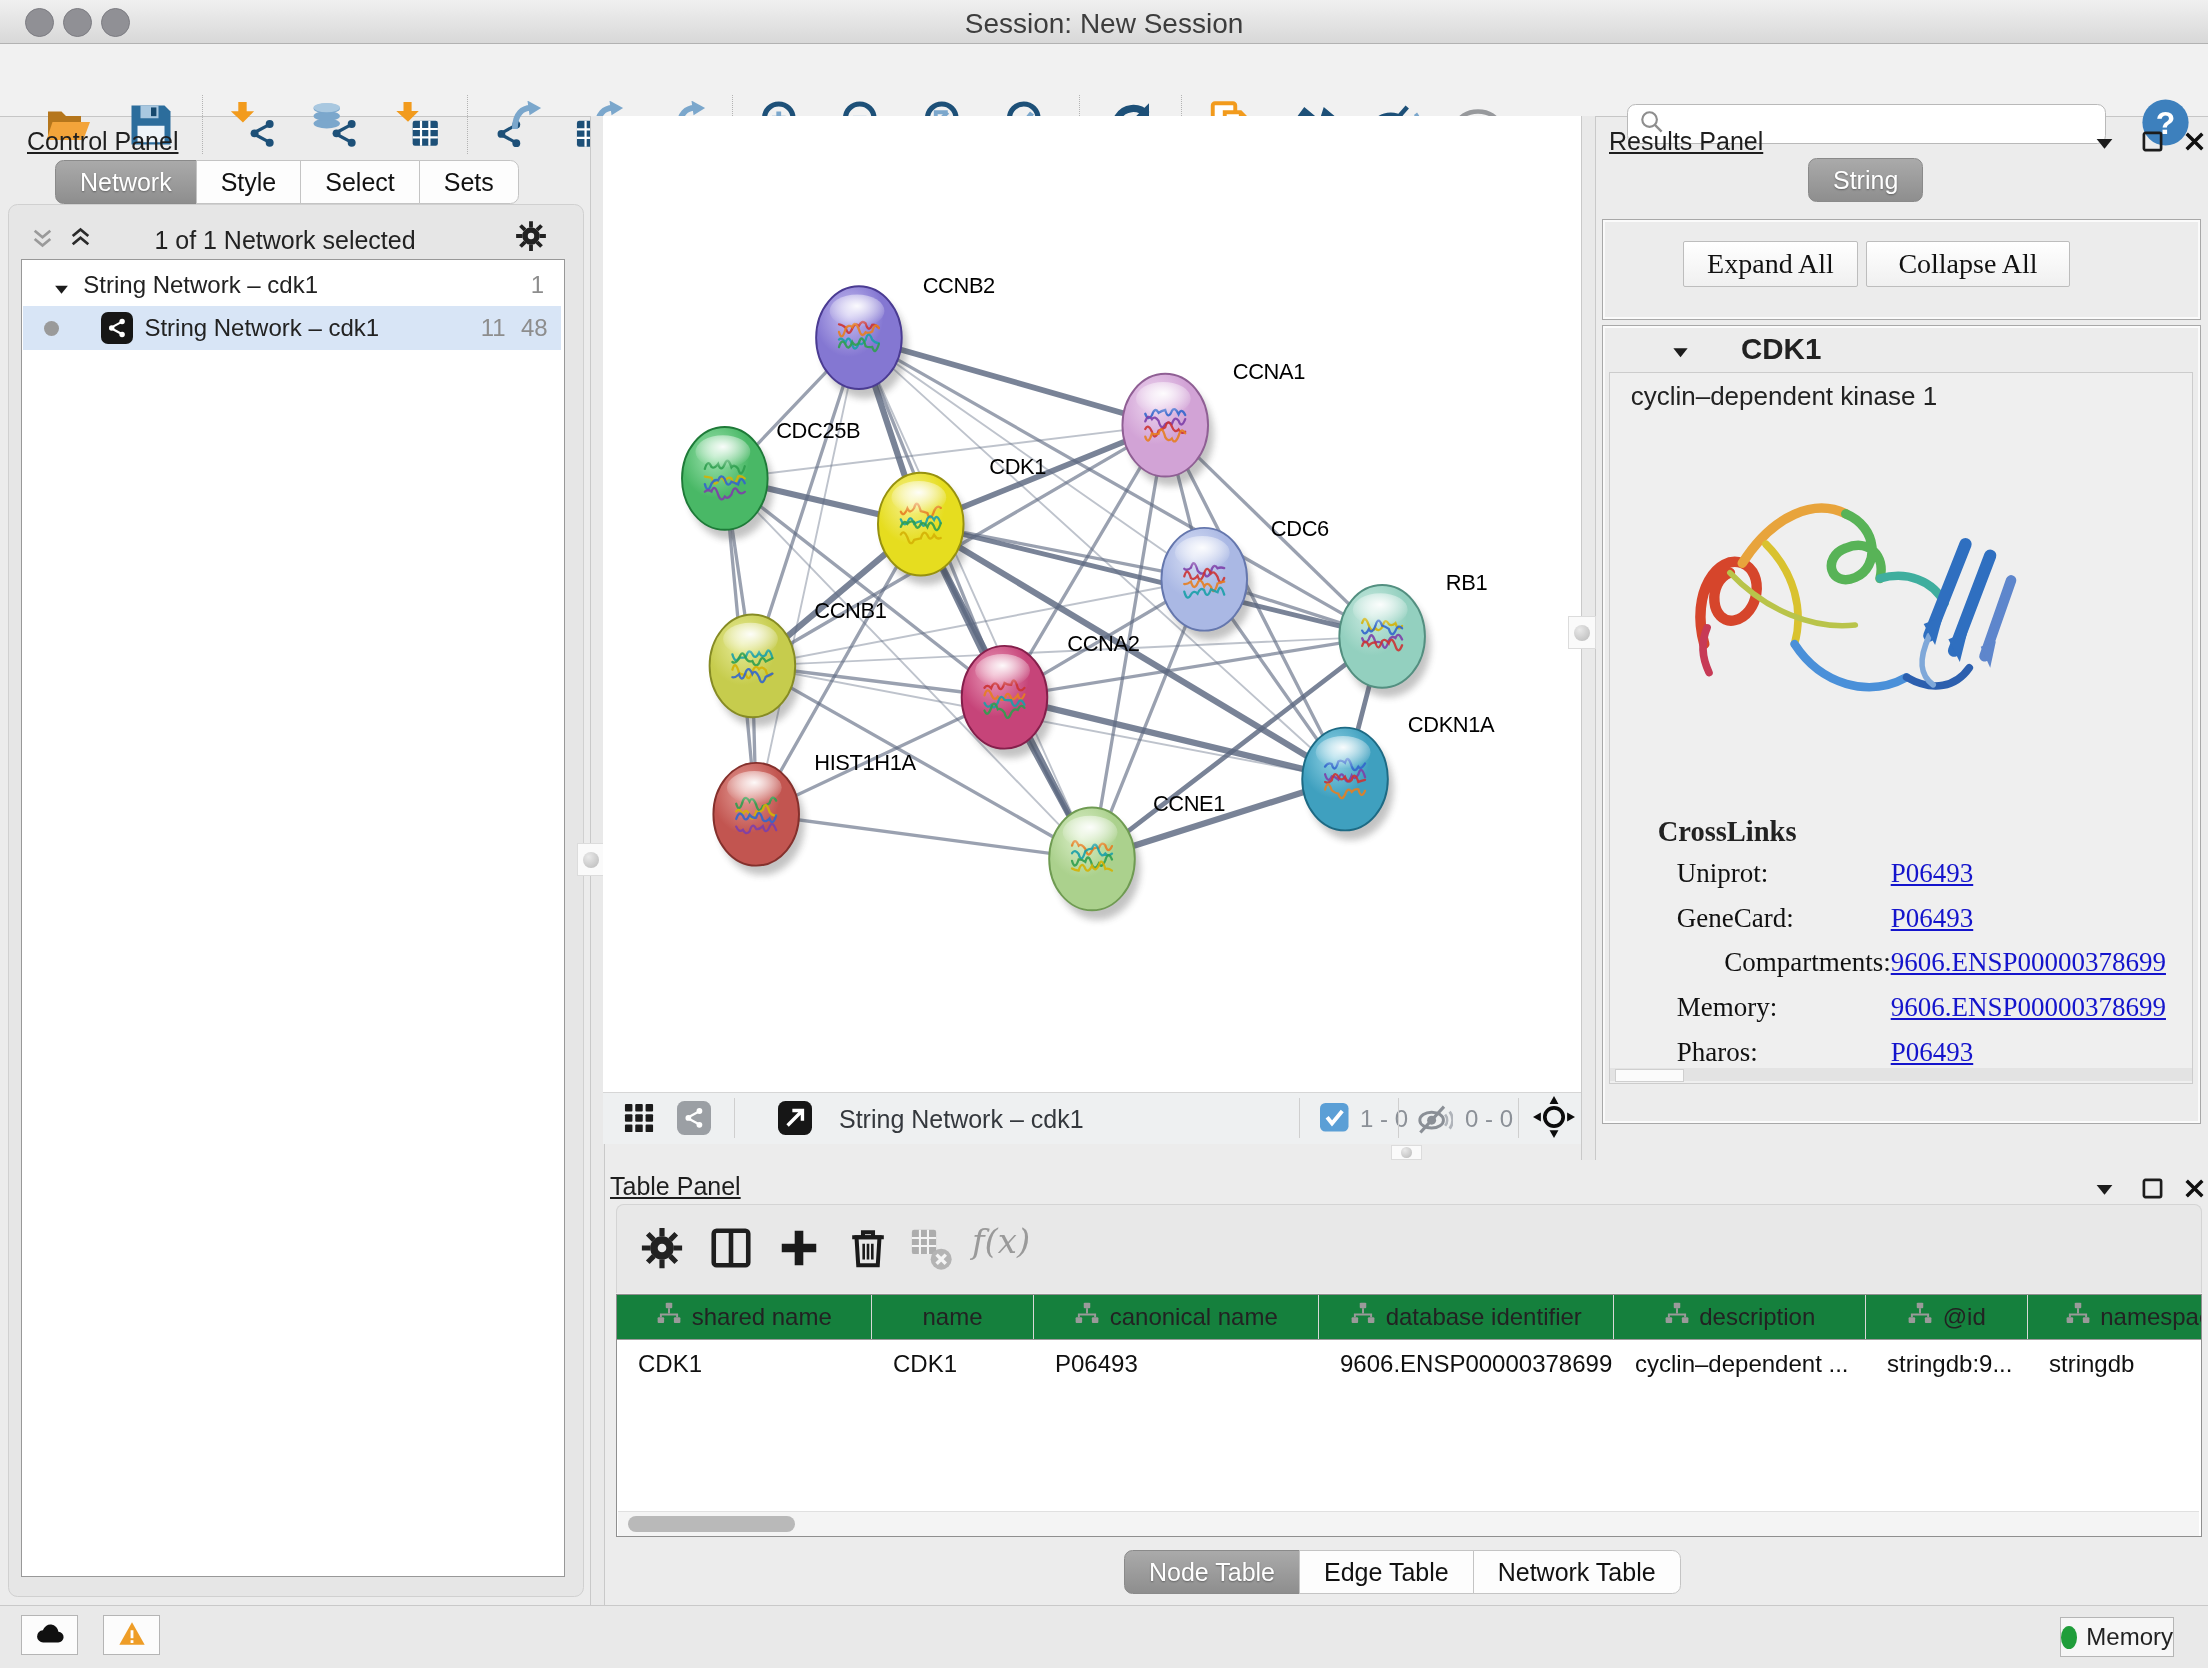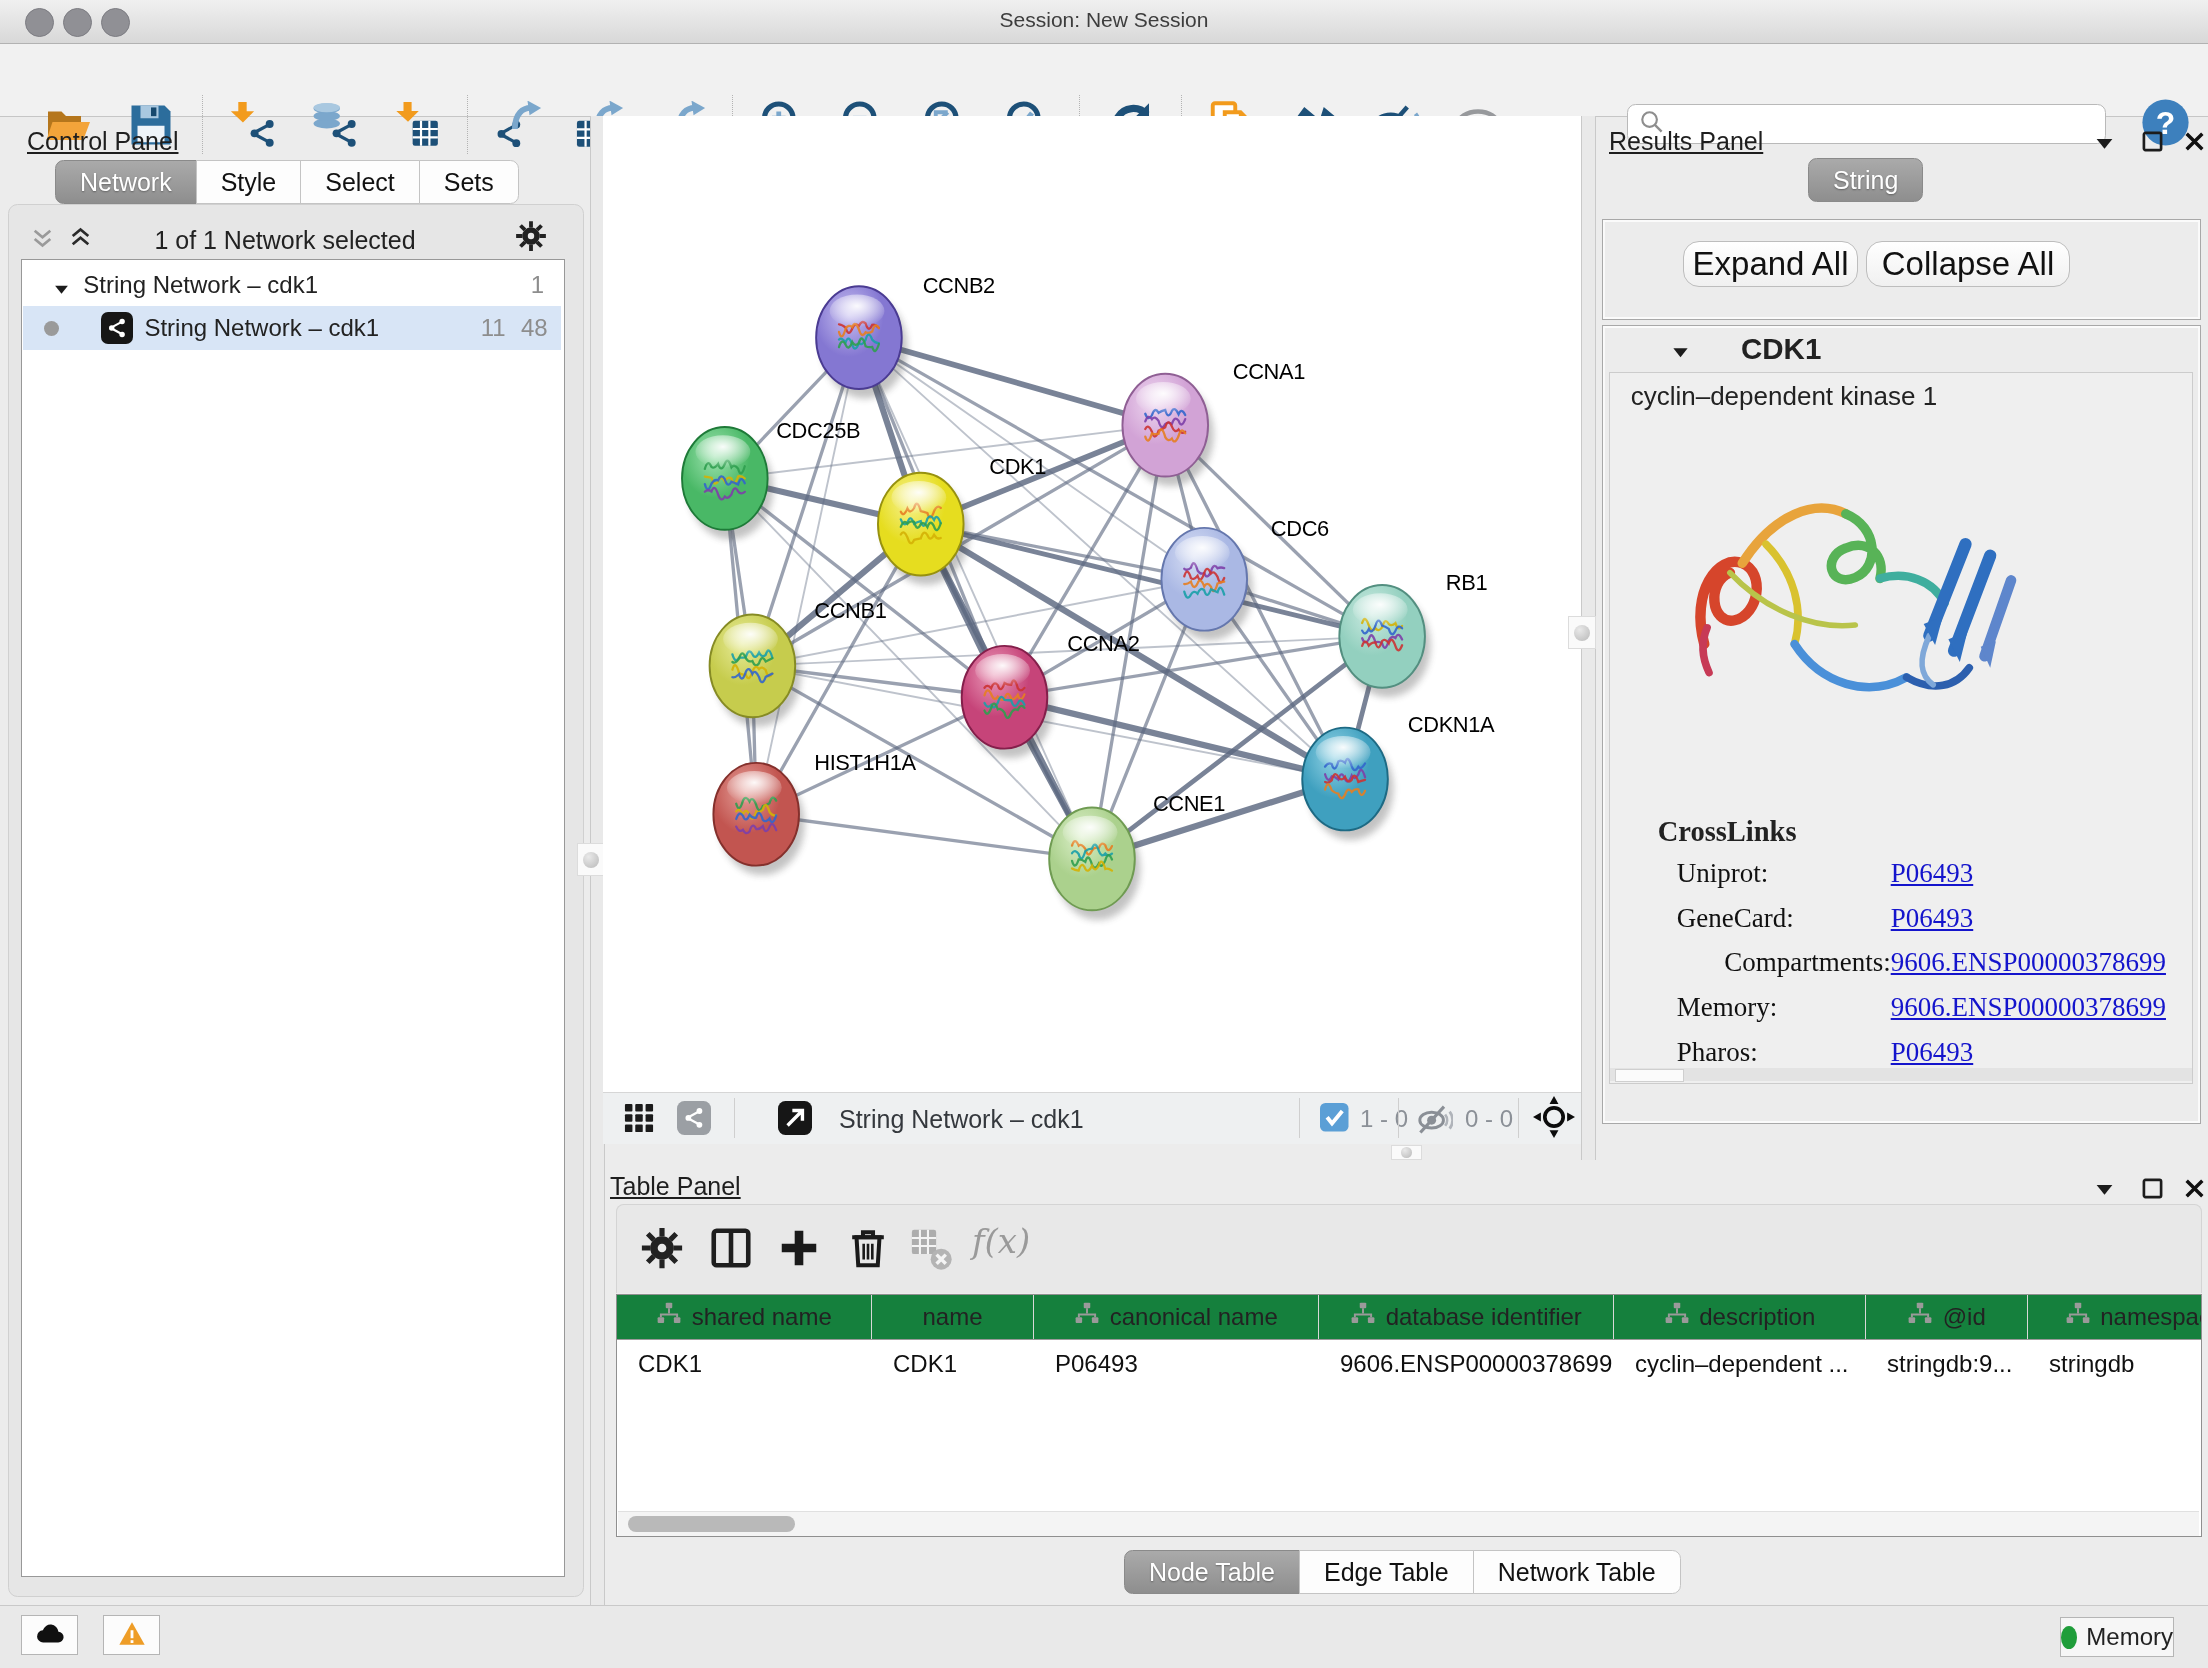--- a/index.html
+++ b/index.html
@@ -3,21 +3,21 @@
 <meta charset="utf-8">
 <style>
   html,body{margin:0;padding:0;background:#9a9a9a;}
   .app{position:relative;width:2208px;height:1668px;background:#ececec;overflow:hidden;
        font-family:"Liberation Sans","DejaVu Sans",sans-serif;color:#222;}
   .abs{position:absolute;}
   
   .titlebar{left:0;top:0;width:2208px;height:43px;background:linear-gradient(#f0f0f0,#d8d8d8);
             border-bottom:1px solid #b2b2b2;}
   .tl{width:27px;height:27px;border-radius:50%;background:#909095;border:1px solid #7c7c82;top:7.6px;}
-  .wtitle{left:0;top:7.6px;width:2208px;text-align:center;font-size:21px;color:#3d3d3d;}
+  .wtitle{left:0;top:7.6px;width:2208px;text-align:center;font-size:28px;color:#3d3d3d;}
   
   .toolbar{left:0;top:44px;width:2208px;height:72px;background:#f1f1f1;border-bottom:1px solid #c6c6c6;}
   .tslots{left:28.5px;top:48px;height:65px;display:flex;align-items:center;}
   .tbtn{width:59px;height:59px;margin:0 11.4px;display:flex;align-items:center;justify-content:center;cursor:default;}
   .tbtn svg{width:48px;height:48px;}
   .tsep{height:59px;border-left:1.9px dotted #b3b3b3;margin:0 9.5px;}
   .search{left:1627px;top:60px;width:479px;height:40px;background:#fff;border:1px solid #b9b9b9;
           border-radius:8.6px;display:flex;align-items:center;padding:0 9.5px;box-sizing:border-box;}
   .search svg{width:28.5px;height:28.5px;margin-right:7.6px;flex:0 0 auto;}
   .search input{border:none;outline:none;flex:1;font-size:24px;background:transparent;font-family:inherit;}
@@ -47,22 +47,22 @@
   .vdiv{background:#e9e9e9;border-left:1px solid #c9c9c9;border-right:1px solid #c9c9c9;}
   .handle{background:#fafafa;border:1px solid #dcdcdc;display:flex;align-items:center;justify-content:center;}
   .handle i{display:block;width:16px;height:16px;border-radius:50%;
             background:radial-gradient(circle at 35% 30%,#e9e9e9,#b8b8b8);} 
   .net-status{left:603px;top:1092px;width:978px;height:51px;background:#eef0f1;border-top:1px solid #d6d6d6;}
   .ssep{top:1098px;height:40px;border-left:1px solid #cfcfcf;}
   .stxt{font-size:25px;color:#34383d;}
   .sgray{font-size:24px;color:#8b9097;}
   
   .rp-box{border:1.9px solid #a8a8a8;box-shadow:inset 0 0 0 1.9px #fbfbfb;background:#ececec;}
-  .btn{background:linear-gradient(#ffffff,#f0f0f0);border:1px solid #bdbdbd;border-radius:16px;
-       font-size:33px;color:#111;display:flex;align-items:center;justify-content:center;}
+  .btn{background:linear-gradient(#ffffff,#f0f0f0);border:1px solid #bdbdbd;border-radius:2px;
+       font-size:28px;color:#111;display:flex;align-items:center;justify-content:center;font-family:Liberation Serif, serif;}
   .rp-inner{background:#efefef;border:1px solid #cccccc;}
   .serif{font-family:"Liberation Serif","DejaVu Serif",serif;}
   .xl-row{position:absolute;display:flex;font-size:27px;}
   .xl-row .lab{width:214px;color:#111;}
   .xl-row a{color:#1414cc;text-decoration:underline;cursor:pointer;}
   
   .tp-toolbar{left:616px;top:1204px;width:1586px;height:89px;background:#e8e8e8;
               border:1px solid #d4d4d4;border-bottom:none;border-radius:7.6px 7.6px 0 0;box-sizing:border-box;}
   .tpi{position:absolute;top:1225px;width:46px;height:46px;}
   .tpi svg{width:100%;height:100%;}

